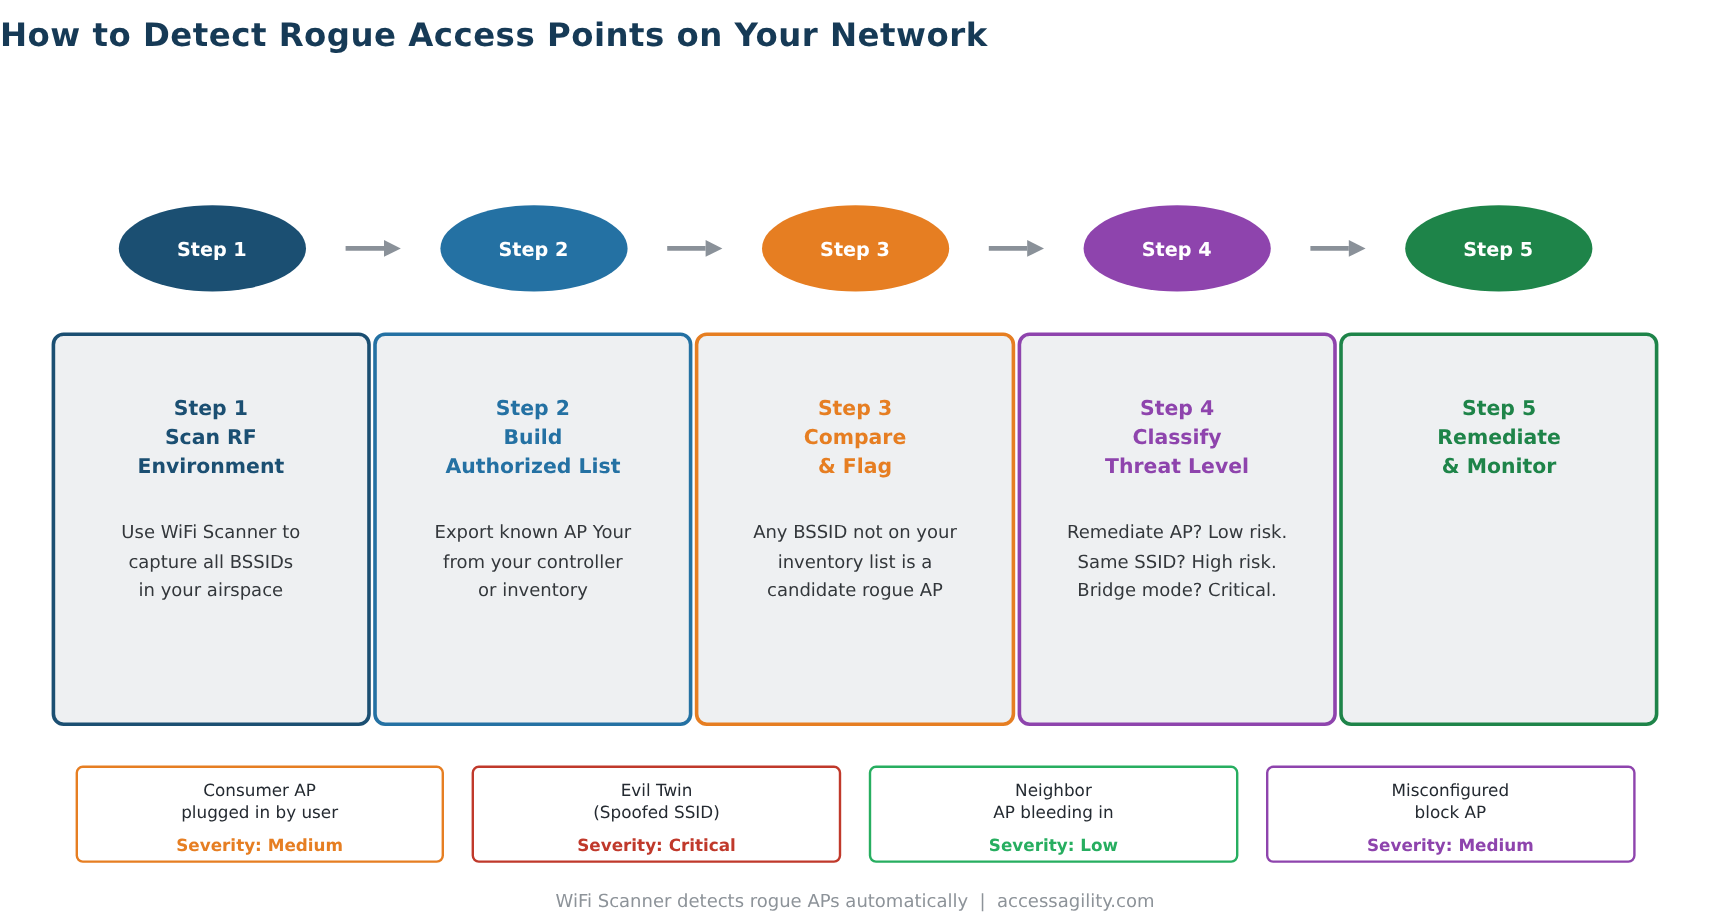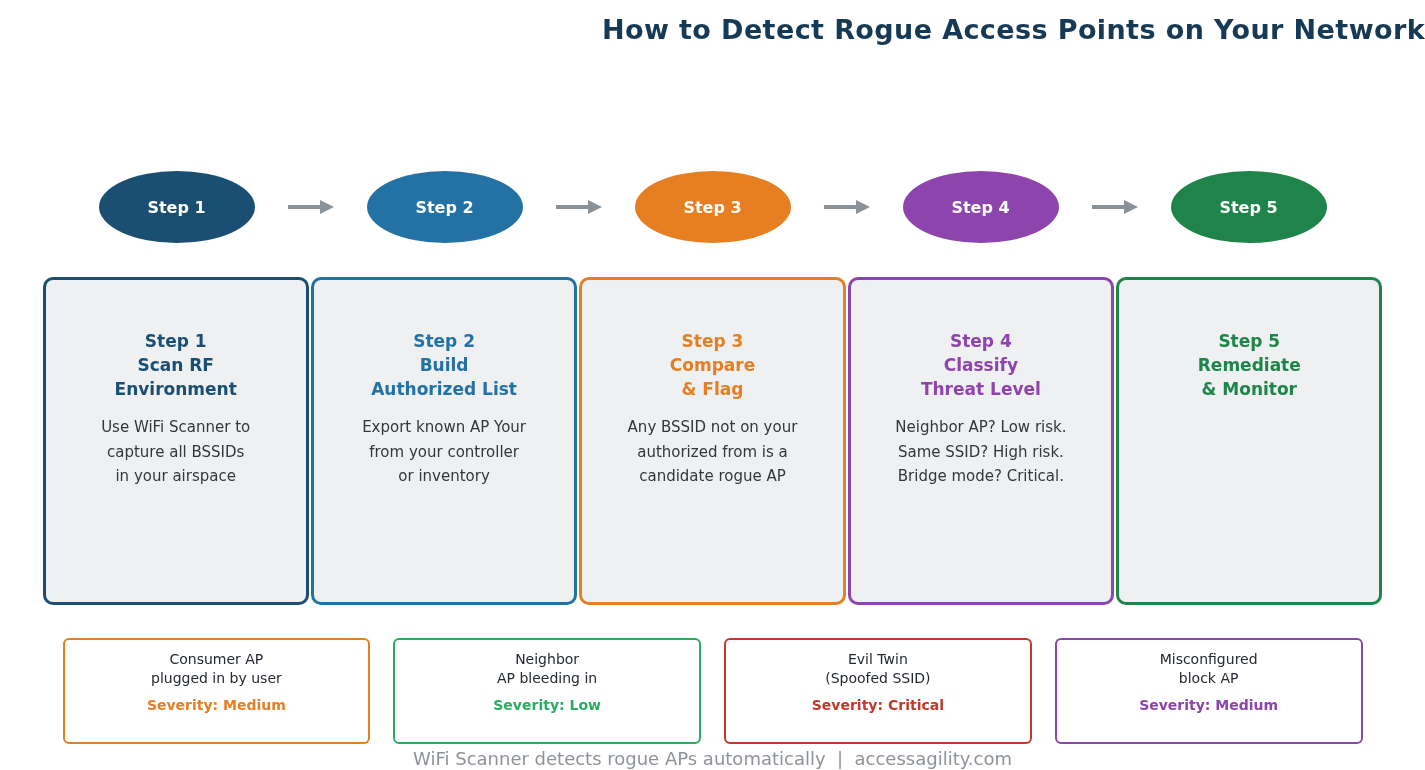--- a/index.html
+++ b/index.html
@@ -7,21 +7,21 @@
   body {
     width: 1425px;
     height: 770px;
     background: #ffffff;
     font-family: "DejaVu Sans", "Liberation Sans", sans-serif;
     overflow: hidden;
   }
 
   .page-title {
     margin: 14px 0 0;
-    text-align: right;
+    text-align: left;
     font-size: 27px;
     font-weight: 700;
     color: #163a56;
     letter-spacing: 0.4px;
   }
 
   
   .steps-row {
     width: 1340px;
     margin: 126px auto 0;
@@ -72,61 +72,61 @@
     text-align: center;
   }
   .card-heading {
     color: var(--c, #1b4f72);
     font-size: 17px;
     font-weight: 700;
     line-height: 1.4;
     white-space: pre-line;
   }
   .card-body {
-    margin-top: 14px;
+    margin-top: 30px;
     font-size: 15px;
     line-height: 1.62;
     color: #33373b;
     white-space: pre-line;
   }
 
   
   .threats-row {
     width: 1300px;
     margin: 33px auto 0;
     display: grid;
     grid-template-columns: repeat(4, 1fr);
     gap: 23px;
   }
   .threat-box {
     background: #ffffff;
     border: 2px solid var(--c, #e67e22);
     border-radius: 6px;
-    height: 106px;
+    height: 81px;
     padding: 10px 8px 12px;
     text-align: center;
   }
   .threat-name {
     font-size: 14px;
     color: #242a31;
     line-height: 1.38;
     white-space: pre-line;
   }
   .threat-severity {
     margin-top: 8px;
     font-size: 14px;
     font-weight: 700;
     color: var(--c, #e67e22);
     text-align: center;
   }
 
   .footer-note {
-    margin-top: 4px;
-    text-align: center;
-    font-size: 18px;
+    margin-top: 23px;
+    text-align: center;
+    font-size: 15px;
     color: #8d9399;
     white-space: pre-wrap;
   }
 </style>
 </head>
 <body>
 
 <div class="page">
 
   <h1 class="page-title">How to Detect Rogue Access Points on Your Network</h1>
@@ -199,54 +199,54 @@
 Authorized List</div>
       <div class="card-body">Export known AP Your
 from your controller
 or inventory</div>
     </div>
     <div class="step-card" style="--c: #e67e22;">
       <div class="card-heading">Step 3
 Compare
 &amp; Flag</div>
       <div class="card-body">Any BSSID not on your
-authorized from is a
+inventory list is a
 candidate rogue AP</div>
     </div>
     <div class="step-card" style="--c: #8e44ad;">
       <div class="card-heading">Step 4
 Classify
 Threat Level</div>
-      <div class="card-body">Neighbor AP? Low risk.
+      <div class="card-body">Remediate AP? Low risk.
 Same SSID? High risk.
 Bridge mode? Critical.</div>
     </div>
     <div class="step-card" style="--c: #1e8449;">
       <div class="card-heading">Step 5
 Remediate
 &amp; Monitor</div>
     </div>
   </div>
 
   <div class="threats-row">
     <div class="threat-box" style="--c: #e67e22;">
       <div class="threat-name">Consumer AP
 plugged in by user</div>
       <div class="threat-severity">Severity: Medium</div>
     </div>
+    <div class="threat-box" style="--c: #c0392b;">
+      <div class="threat-name">Evil Twin
+(Spoofed SSID)</div>
+      <div class="threat-severity">Severity: Critical</div>
+    </div>
     <div class="threat-box" style="--c: #27ae60;">
       <div class="threat-name">Neighbor
 AP bleeding in</div>
       <div class="threat-severity">Severity: Low</div>
     </div>
-    <div class="threat-box" style="--c: #c0392b;">
-      <div class="threat-name">Evil Twin
-(Spoofed SSID)</div>
-      <div class="threat-severity">Severity: Critical</div>
-    </div>
     <div class="threat-box" style="--c: #8e44ad;">
       <div class="threat-name">Misconfigured
 block AP</div>
       <div class="threat-severity">Severity: Medium</div>
     </div>
   </div>
 
   <div class="footer-note">WiFi Scanner detects rogue APs automatically  |  accessagility.com</div>
 
 </div>

